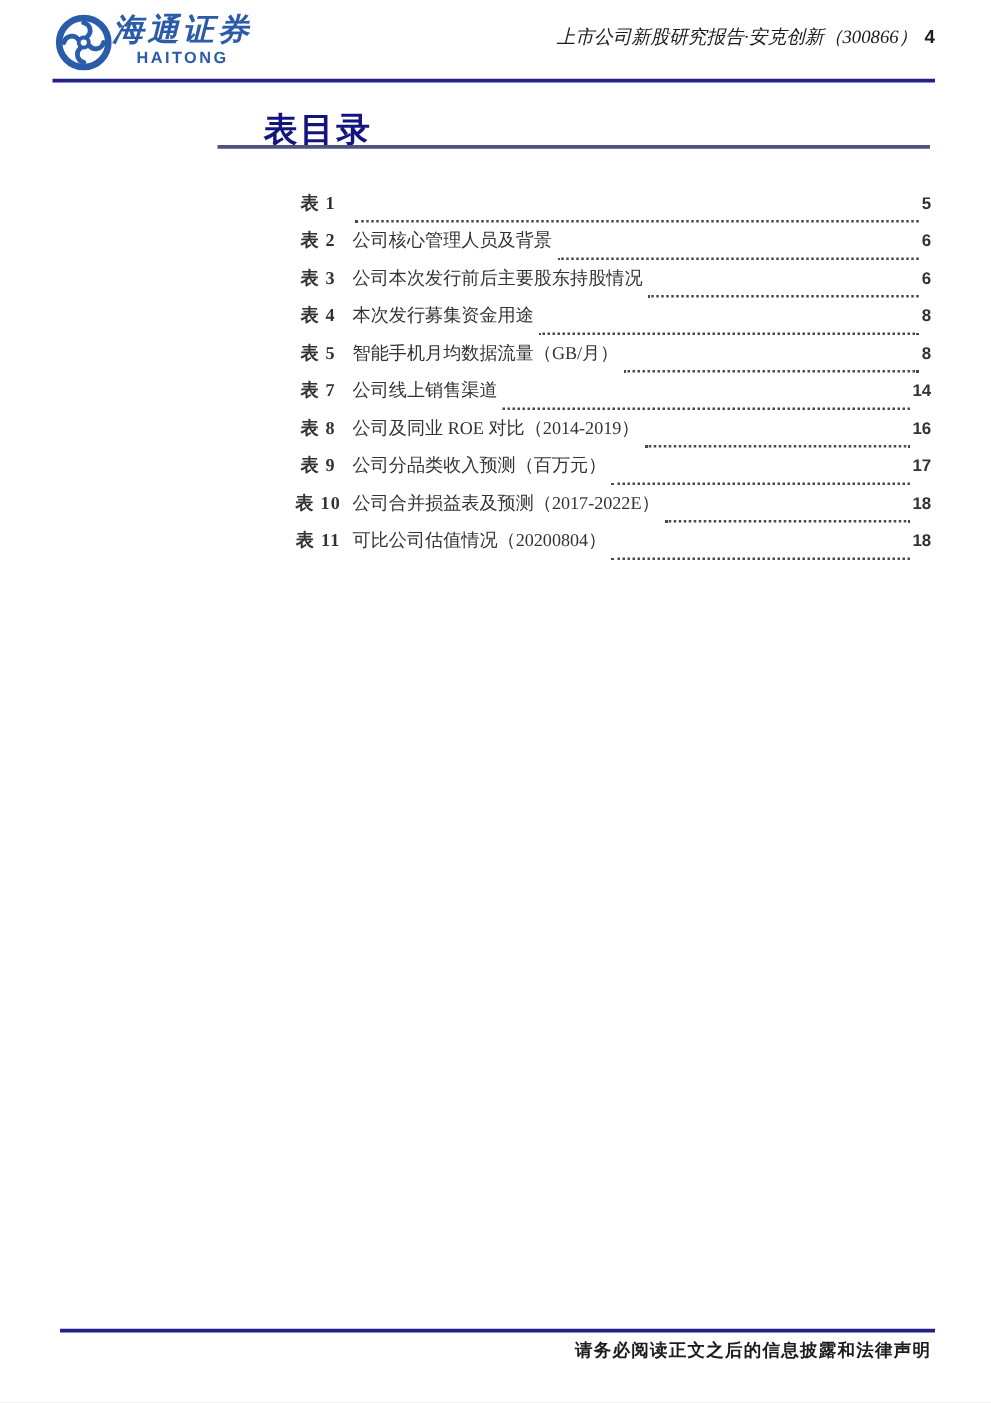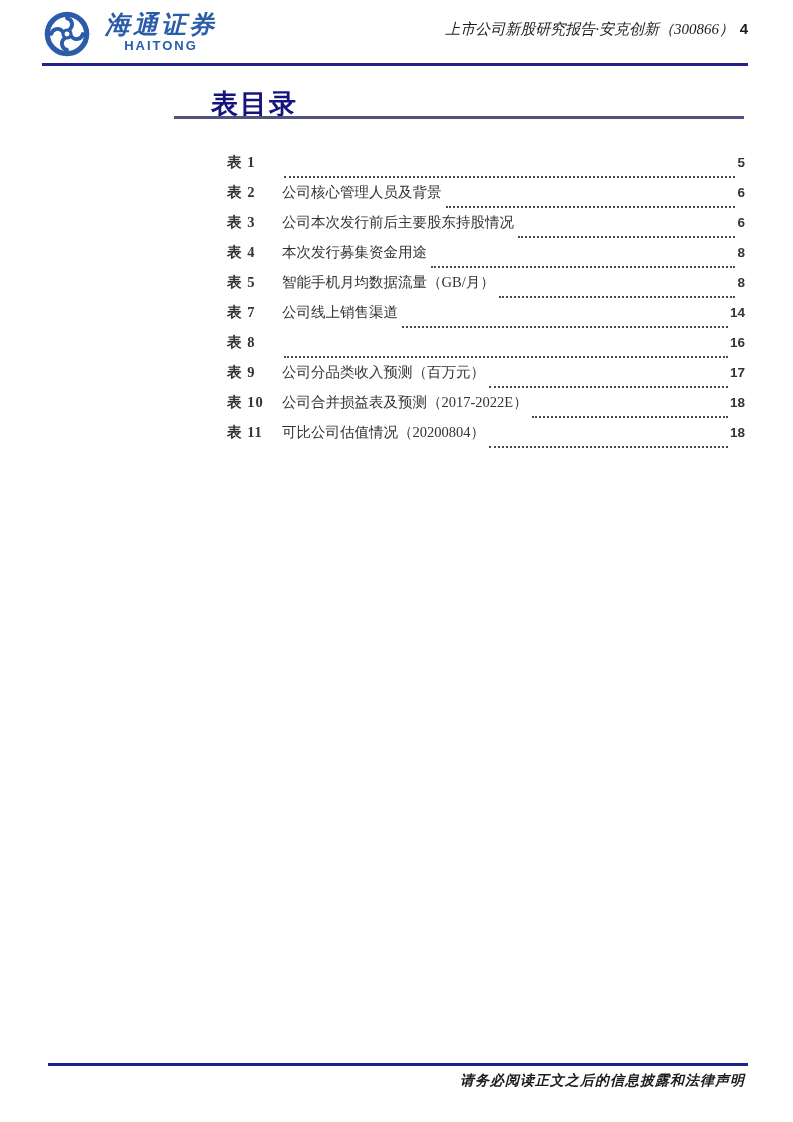--- a/index.html
+++ b/index.html
@@ -14,21 +14,21 @@
     font-family: "Liberation Serif", "DejaVu Serif", serif;
   }
 
   
   .brand {
     position: absolute;
     left: 44px;
     top: 11px;
     display: flex;
     align-items: flex-start;
-    gap: 15px;
+    gap: 0;
   }
   .brand-knot { display: block; }
   .brand-text { display: flex; flex-direction: column; align-items: center; }
   .brand-cn {
     font-family: "Liberation Serif", "DejaVu Serif", serif;
     font-style: italic;
     font-weight: bold;
     font-size: 25px;
     line-height: 27px;
     letter-spacing: 3px;
@@ -88,20 +88,21 @@
     height: 3px;
     background: #52527f;
   }
 
   
   .toc-list {
     position: absolute;
     left: 227px;
     top: 153px;
     width: 518px;
+    text-align: center;
   }
   .toc-row {
     display: flex;
     align-items: baseline;
     height: 30px;
     font-size: 14.5px;
     color: #333333;
     cursor: pointer;
   }
   .toc-label {
@@ -137,21 +138,20 @@
     width: 700px;
     height: 3px;
     background: #23208a;
   }
   .disclaimer {
     position: absolute;
     right: 48px;
     top: 1072px;
     font-size: 14px;
     font-weight: bold;
-    font-style: italic;
     letter-spacing: 1px;
     color: #1c1c1c;
   }
 </style>
 </head>
 <body>
 
 <div class="page">
 
   <div class="brand">
@@ -212,20 +212,21 @@
         <span class="toc-page">8</span>
       </div>
       <div class="toc-row">
         <span class="toc-label">表 7</span>
         <span class="toc-title">公司线上销售渠道</span>
         <span class="toc-leader"></span>
         <span class="toc-page">14</span>
       </div>
       <div class="toc-row">
         <span class="toc-label">表 8</span>
+        <span class="toc-title">公司及同业 ROE 对比（2014-2019）</span>
         <span class="toc-leader"></span>
         <span class="toc-page">16</span>
       </div>
       <div class="toc-row">
         <span class="toc-label">表 9</span>
         <span class="toc-title">公司分品类收入预测（百万元）</span>
         <span class="toc-leader"></span>
         <span class="toc-page">17</span>
       </div>
       <div class="toc-row">

